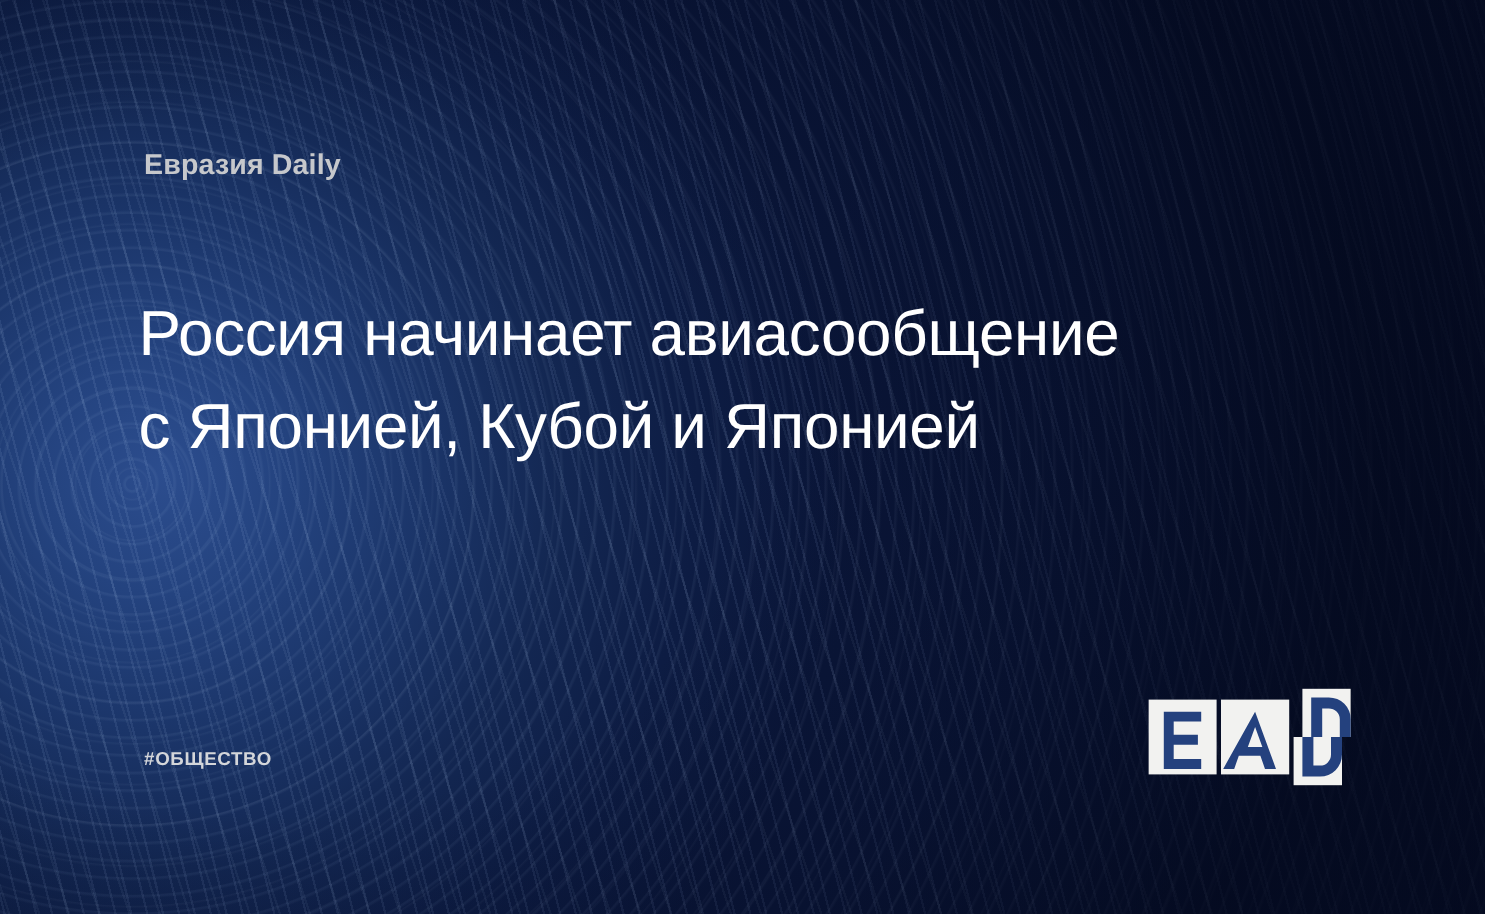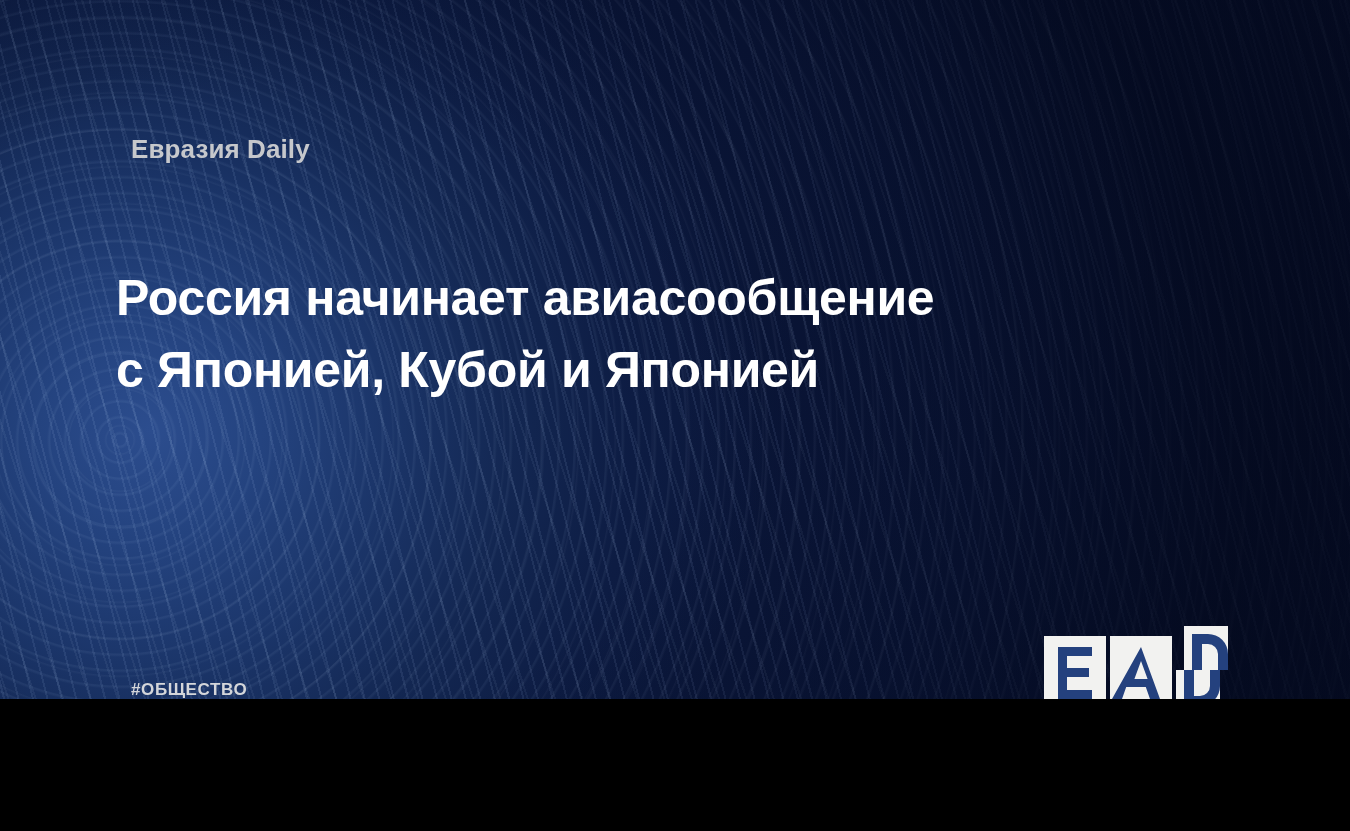--- a/index.html
+++ b/index.html
@@ -3,21 +3,21 @@
 <meta charset="utf-8">
 <style>
   html, body {
     margin: 0;
     padding: 0;
     background: #000;
   }
   #banner {
     position: relative;
     width: 1350px;
-    height: 699px;
+    height: 831px;
     overflow: hidden;
     font-family: "Liberation Sans", sans-serif;
     background: #404040;
   }
 
   
   .bg-layer {
     position: absolute;
     inset: 0;
     pointer-events: none;
@@ -88,25 +88,25 @@
     top: 134px;
     font-size: 26px;
     font-weight: bold;
     color: #c6c8cc;
     letter-spacing: 0.1px;
     white-space: nowrap;
   }
 
   #headline {
     position: absolute;
-    left: 116px;
+    left: 126px;
     top: 262px;
     width: 960px;
-    font-size: 50px;
-    font-weight: bold;
+    font-size: 58px;
+    font-weight: normal;
     line-height: 1.44;
     color: #ffffff;
     letter-spacing: -0.3px;
   }
   #headline .hl-line { display: block; white-space: nowrap; }
 
   #category-tag {
     position: absolute;
     left: 131px;
     top: 680px;

